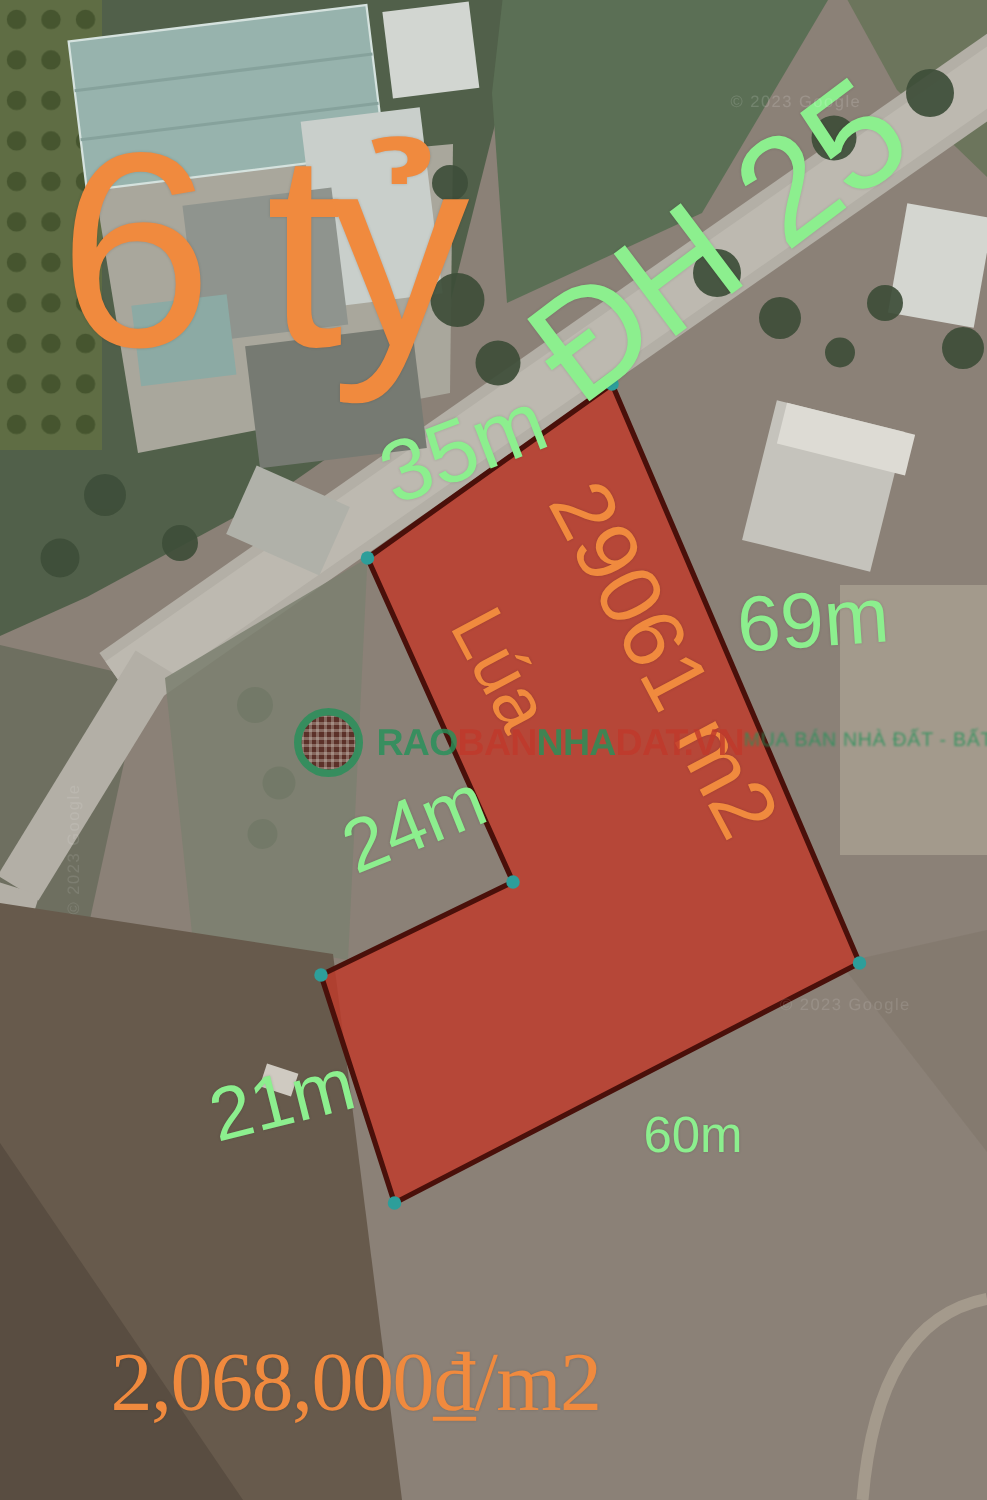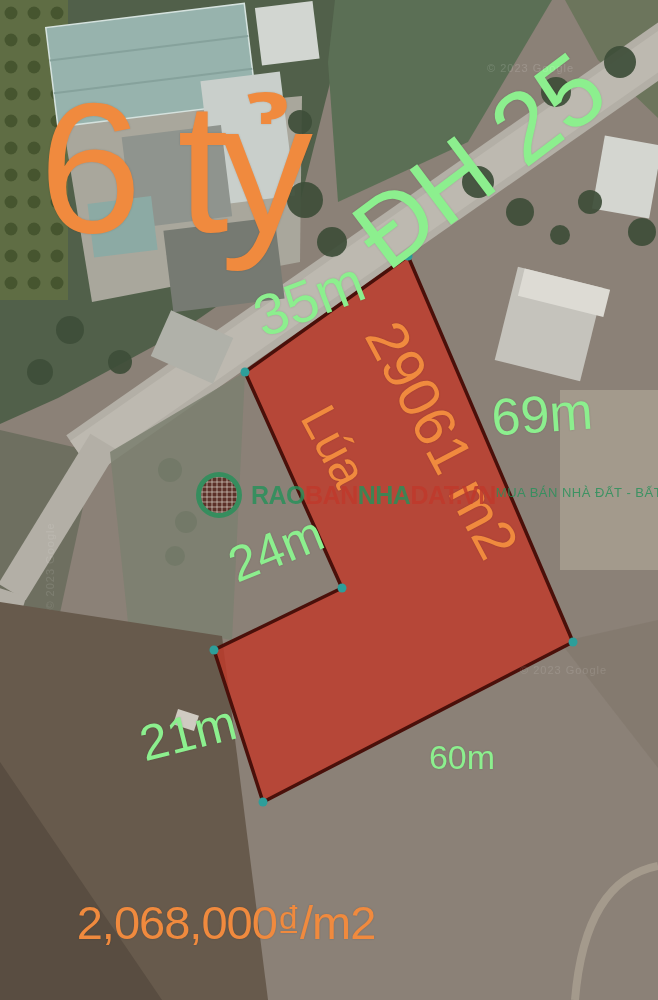--- a/index.html
+++ b/index.html
@@ -143,21 +143,21 @@
   <div id="labels-layer" data-name="annotation-labels">
       <div class="map-label orange" data-name="label-price-total" style="left: 172px; top: 168px; font-size: 185px; transform: translate(-50%, -50%) rotate(0deg);">6 tỷ</div>
       <div class="map-label green" data-name="label-road-name" style="left: 479px; top: 160px; font-size: 100px; transform: translate(-50%, -50%) rotate(-37deg);">ĐH 25</div>
       <div class="map-label green" data-name="label-edge-35m" style="left: 309px; top: 299px; font-size: 58px; transform: translate(-50%, -50%) rotate(-21deg);">35m</div>
       <div class="map-label orange" data-name="label-area" style="left: 442px; top: 440px; font-size: 58px; transform: translate(-50%, -50%) rotate(62deg);">29061 m2</div>
       <div class="map-label orange" data-name="label-land-type" style="left: 334px; top: 446px; font-size: 50px; transform: translate(-50%, -50%) rotate(62deg);">Lúa</div>
       <div class="map-label green" data-name="label-edge-69m" style="left: 542px; top: 414px; font-size: 52px; transform: translate(-50%, -50%) rotate(-4deg);">69m</div>
       <div class="map-label green" data-name="label-edge-24m" style="left: 276px; top: 549px; font-size: 50px; transform: translate(-50%, -50%) rotate(-22deg);">24m</div>
       <div class="map-label green" data-name="label-edge-21m" style="left: 188px; top: 733px; font-size: 50px; transform: translate(-50%, -50%) rotate(-14deg);">21m</div>
       <div class="map-label green" data-name="label-edge-60m" style="left: 462px; top: 757px; font-size: 34px; transform: translate(-50%, -50%) rotate(0deg);">60m</div>
-      <div class="map-label orange" data-name="label-price-per-m2" style="left: 226px; top: 922px; font-size: 47px; transform: translate(-50%, -50%) rotate(0deg);">2,068,000₫/m2</div>
+      <div class="map-label orange" data-name="label-price-per-m2" style="left: 237px; top: 922px; font-size: 56px; transform: translate(-50%, -50%) rotate(0deg); font-family: Liberation Serif, serif;">2,068,000₫/m2</div>
     </div>
 
   <div class="watermark" data-name="brand-watermark">
     <div class="wm-logo" data-name="brand-logo-icon"></div>
     <div class="wm-text" data-name="brand-text">
       <div class="wm-brand" id="wm-brand" data-name="brand-name"><span class="wm-green" data-name="brand-segment">RAO</span><span class="wm-red" data-name="brand-segment">BAN</span><span class="wm-green" data-name="brand-segment">NHA</span><span class="wm-red" data-name="brand-segment">DAT.VN</span></div>
       <div class="wm-tagline" data-name="brand-tagline">MUA BÁN NHÀ ĐẤT - BẤT ĐỘNG SẢN - THÀNH PHỐ</div>
     </div>
   </div>
 

